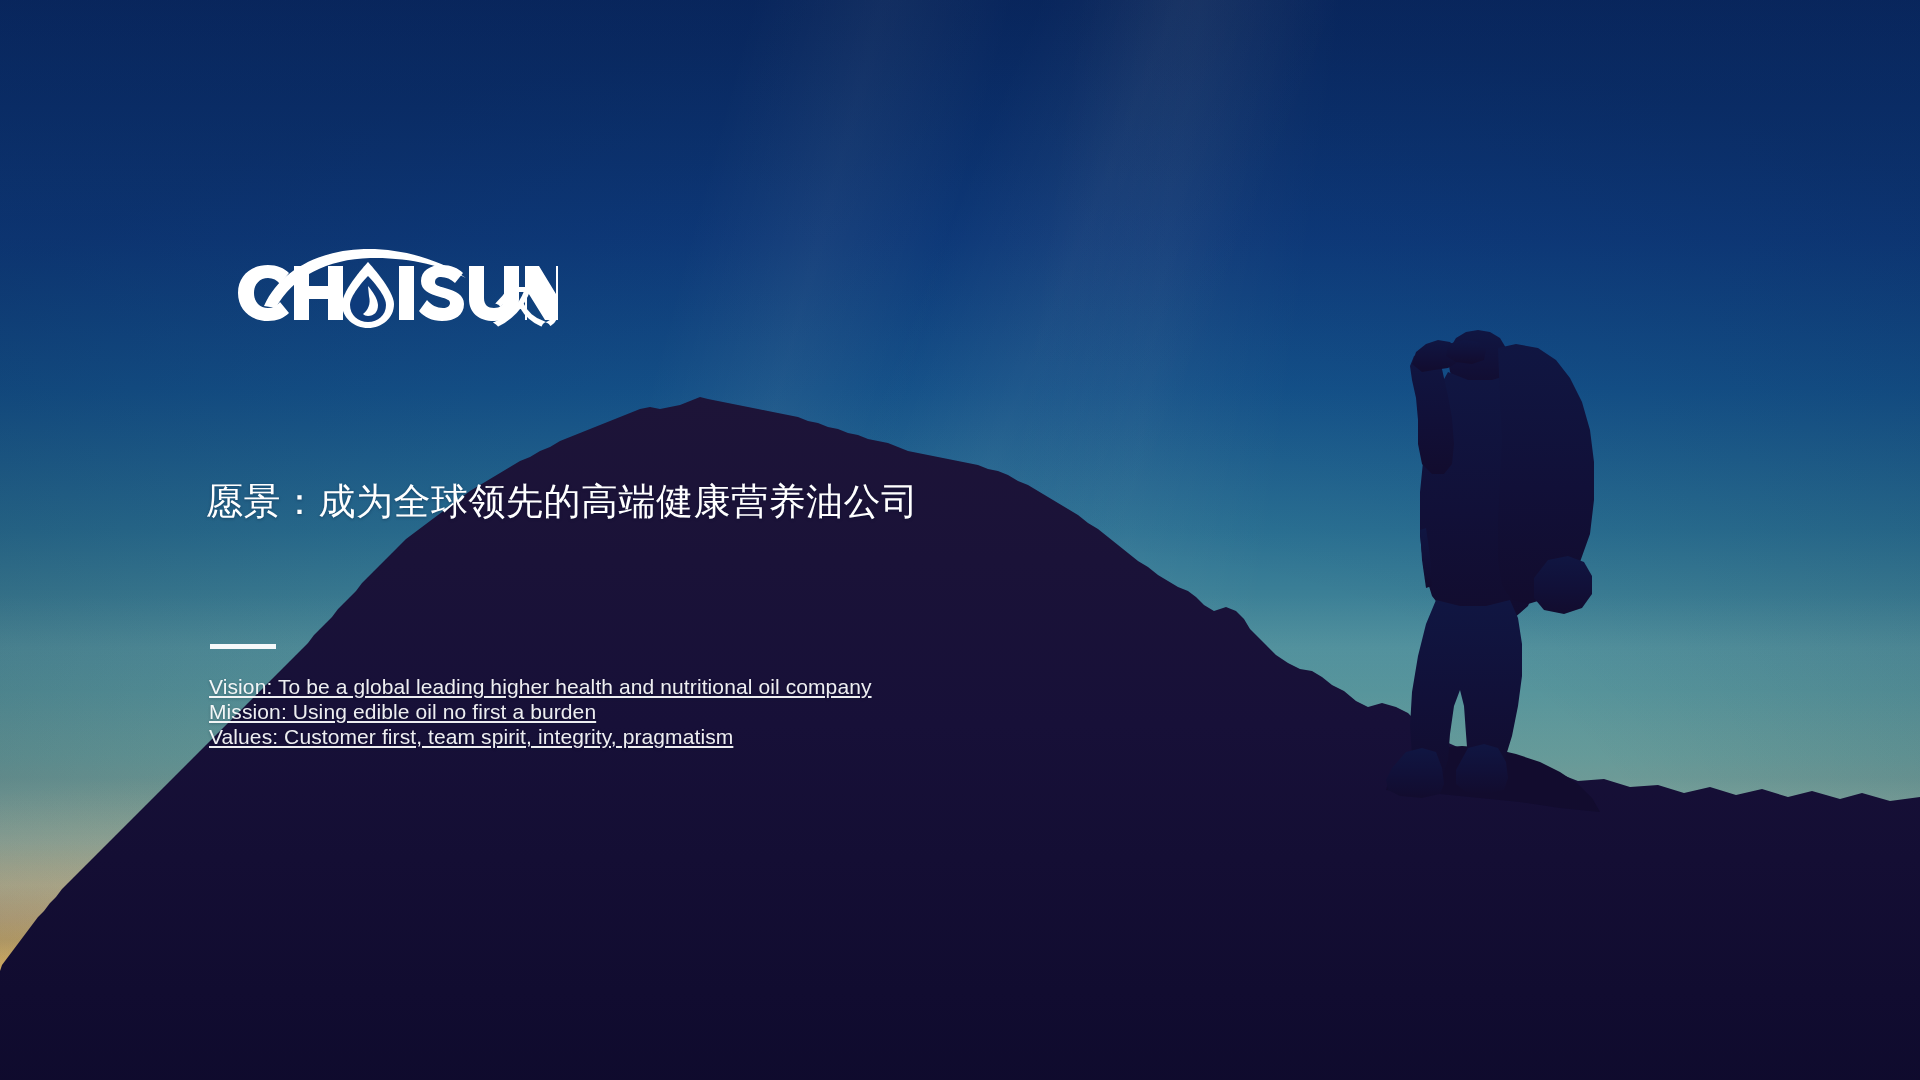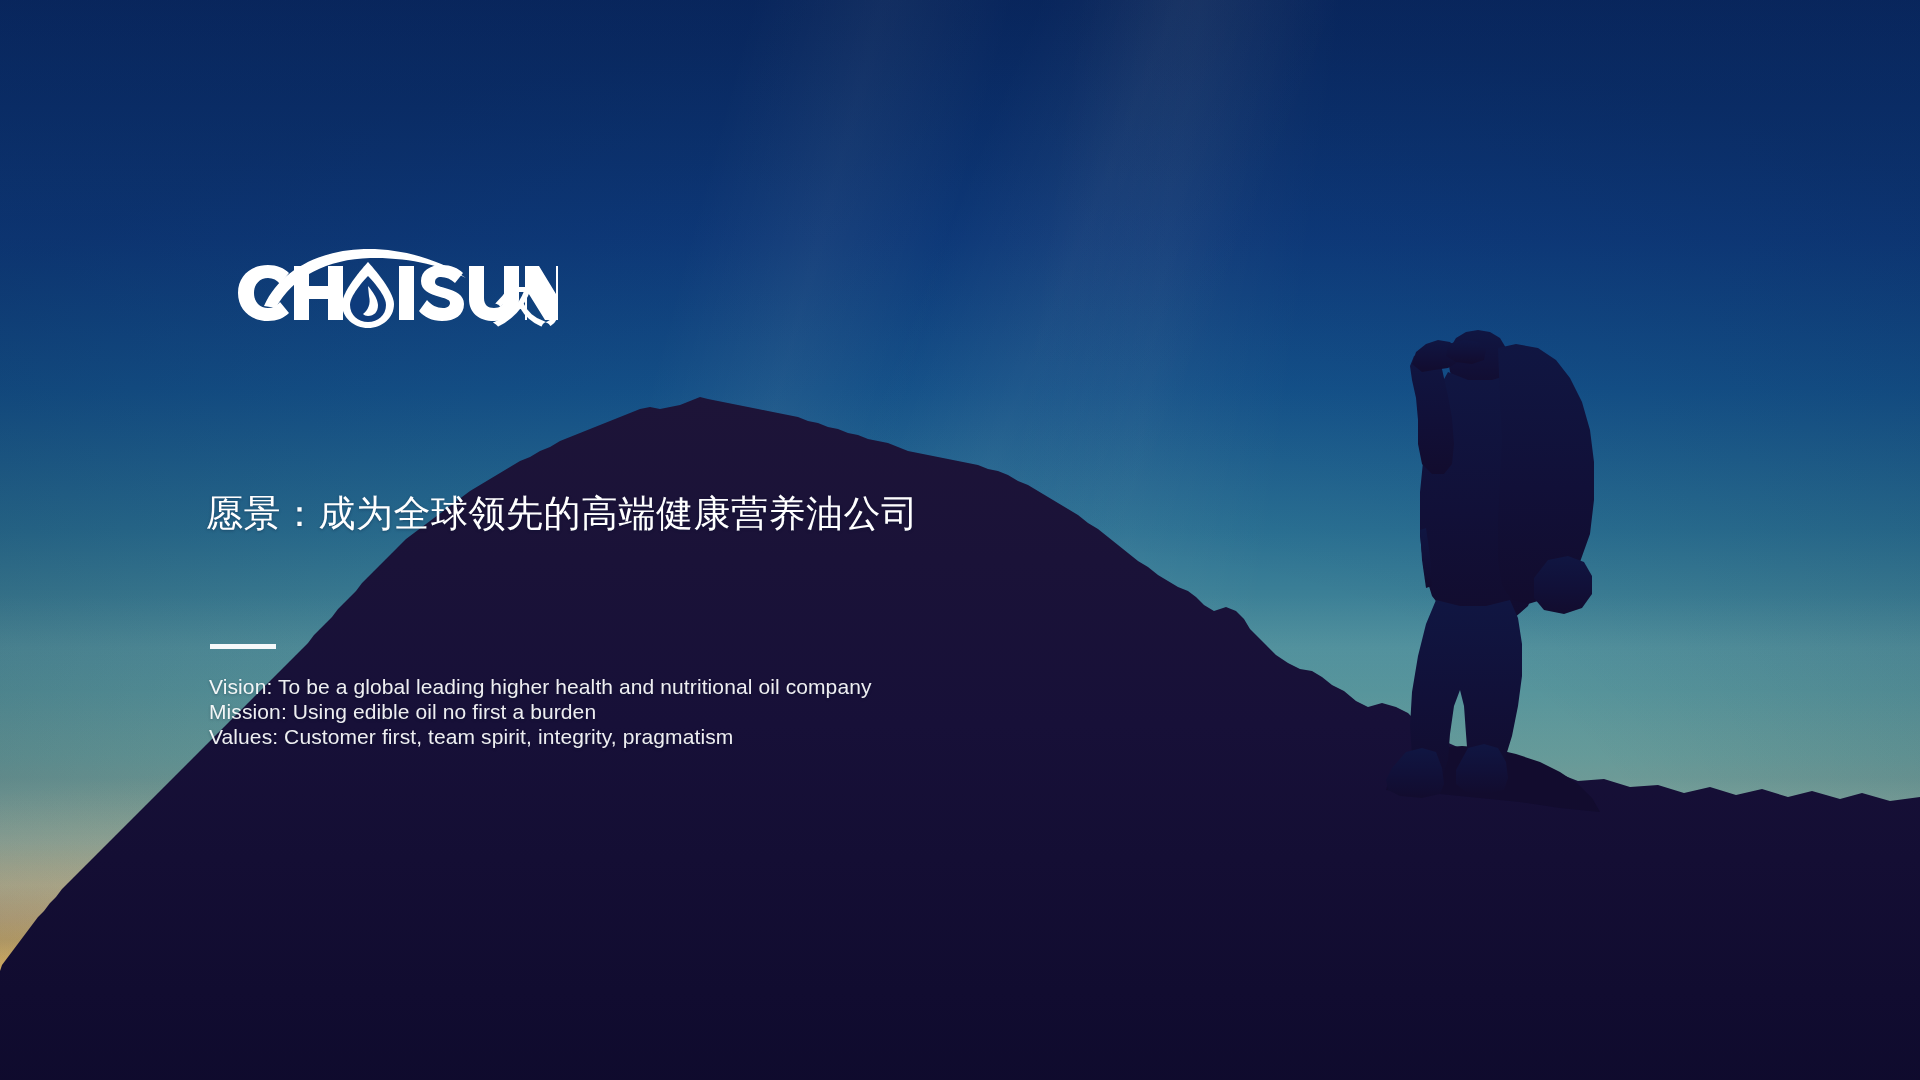--- a/index.html
+++ b/index.html
@@ -124,21 +124,21 @@
     width: 900px;
     color: #ffffff;
     font-family: "Liberation Sans", "DejaVu Sans", sans-serif;
     font-size: 37px;
     line-height: 52px;
     font-weight: 400;
     letter-spacing: 0.5px;
     text-shadow: 0 1px 3px rgba(0,20,50,0.35);
     white-space: pre-wrap;
   }
-  #cn-block .cn-line { display: block; margin-top: 12px; }
+  #cn-block .cn-line { display: block; }
 
   #divider {
     position: absolute;
     left: 210px;
     top: 644px;
     width: 66px;
     height: 5px;
     background: #ffffff;
     opacity: 0.95;
   }
@@ -149,21 +149,21 @@
     top: 674px;
     width: 900px;
     color: rgba(255,255,255,0.93);
     font-family: "Liberation Sans", "DejaVu Sans", sans-serif;
     font-size: 21px;
     line-height: 25px;
     font-weight: 400;
     letter-spacing: 0.1px;
     text-shadow: 0 1px 3px rgba(0,25,45,0.30);
   }
-  #en-block .en-line { display: block; }
+  #en-block .en-line { display: block; text-decoration: underline; }
 </style>
 </head>
 <body>
 
 <div id="stage">
 
   <div class="layer" id="sky-base"></div>
   <div class="layer" id="sky-sunglow"></div>
   <div class="layer" id="sky-orange"></div>
   <div class="layer" id="sky-clouds"></div>

